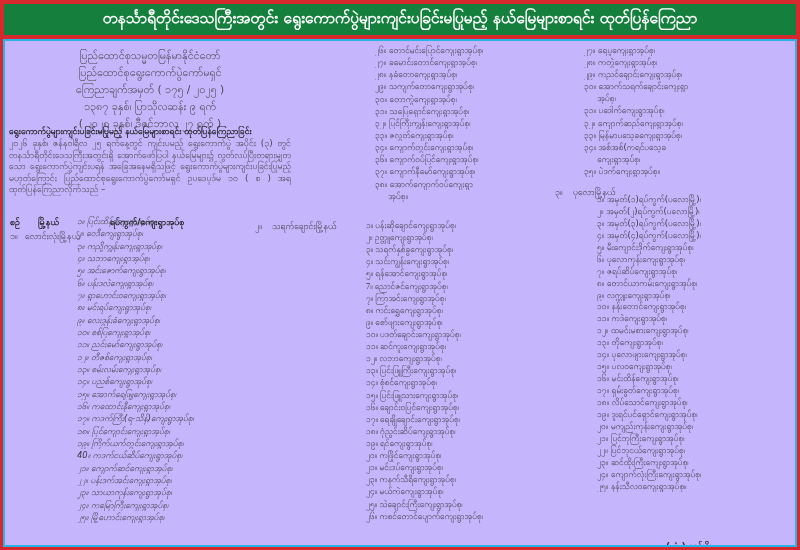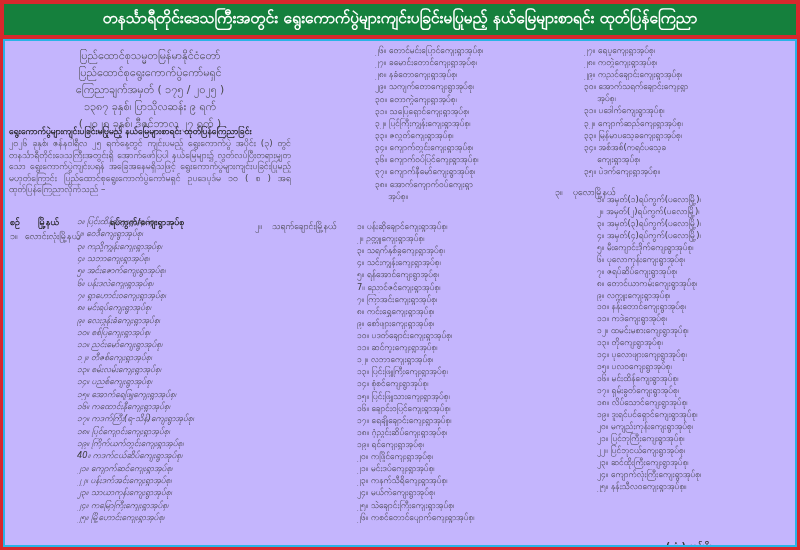--- a/index.html
+++ b/index.html
@@ -21,21 +21,21 @@
   
   .th{position:absolute;top:175px;font-size:8.8px;font-weight:bold;color:#222;white-space:nowrap;}
   .th.seq{left:5px;} .th.town{left:33px;} .th.tract{left:105px;}
   
   .tseq,.tname{position:absolute;font-size:8.8px;color:#3d3d3d;white-space:nowrap;}
   
   .list{position:absolute;font-size:8.4px;color:#3d3d3d;}
   .list .ln{white-space:nowrap;overflow:hidden;}
   #listA      {left:72px; top:174px;width:160px;font-style:italic;} #listA .ln{height:12.33px;line-height:12.33px;}
   #listB-top  {left:370px;top:3px;  width:178px;} #listB-top .ln{height:12.15px;line-height:12.15px;}
-  #listB      {left:352px;top:179px;width:178px;} #listB .ln{height:12.12px;line-height:12.12px;}
+  #listB      {left:361px;top:179px;width:178px;font-family:Liberation Serif, serif;} #listB .ln{height:12.12px;line-height:12.12px;}
   #listC-top  {left:579px;top:3px;  width:212px;} #listC-top .ln{height:12.1px;line-height:12.1px;}
   #listC      {left:592px;top:153px;width:200px;} #listC .ln{height:11.95px;line-height:11.95px;}
   
   .signature{position:absolute;left:575px;top:458px;width:218px;text-align:center;
              font-weight:bold;color:#333;margin-top:40px;}
   .signature .sg{font-size:9px;line-height:14px;}
   .signature .org{font-size:9.2px;line-height:15px;}
 </style>
 </head>
 <body>

